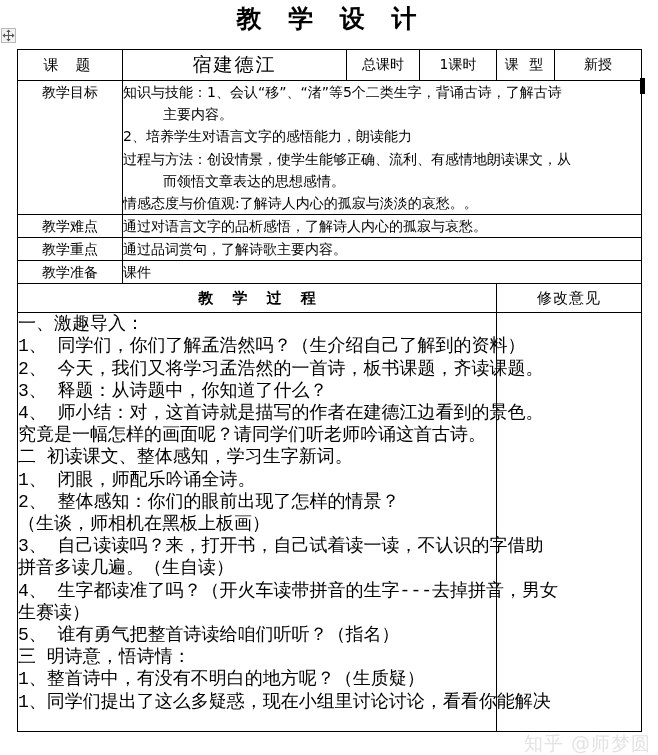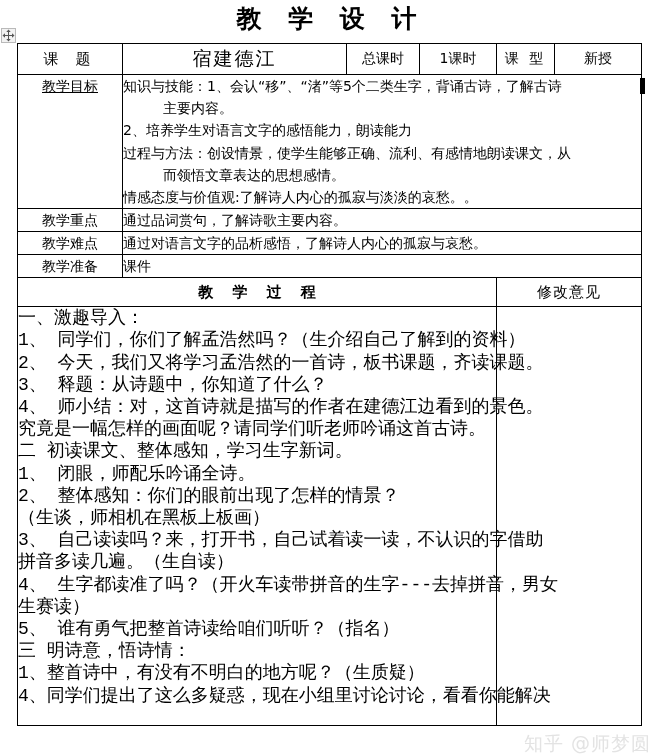--- a/index.html
+++ b/index.html
@@ -38,39 +38,39 @@
   .resize-marker{
     position:absolute;
     left:640px;top:78px;
     width:5px;height:16px;
     background:#000;
   }
 
   
   .tbl{
     position:absolute;
-    left:17px;top:43px;
+    left:17px;top:49px;
     width:624px;
     border-collapse:collapse;
     table-layout:fixed;
   }
   .tbl td{
     border:1px solid #000;
     vertical-align:top;
     padding:0;
   }
   .lbl{
     width:105px;
     text-align:center;
     font-size:14px;
     line-height:22px;
     padding:2px 0 2px 0;
     white-space:nowrap;
   }
-  .lbl.mid{vertical-align:top;text-decoration:underline;}
+  .lbl.mid{vertical-align:top;}
   .cellpad{padding:2px 3px 2px 6px;font-size:14px;line-height:22px;}
 
   
   .hrow td{height:30px;vertical-align:middle;}
   .h-keti{text-align:center;font-size:15px;letter-spacing:6px;padding-left:6px;}
   .h-topic{
     text-align:center;
     font-size:19px;
     font-family:"DejaVu Serif","Liberation Serif",serif;
     letter-spacing:2px;
@@ -162,27 +162,27 @@
         <div>知识与技能：1、会认“移”、“渚”等5个二类生字，背诵古诗，了解古诗</div>
         <div class="ind">主要内容。</div>
         <div>2、培养学生对语言文字的感悟能力，朗读能力</div>
         <div>过程与方法：创设情景，使学生能够正确、流利、有感情地朗读课文，从</div>
         <div class="ind">而领悟文章表达的思想感情。</div>
         <div>情感态度与价值观:了解诗人内心的孤寂与淡淡的哀愁。。</div>
       </td>
     </tr>
 
     <tr>
+      <td class="lbl">教学难点</td>
+      <td class="onelinecell" colspan="5">通过对语言文字的品析感悟，了解诗人内心的孤寂与哀愁。</td>
+    </tr>
+
+    <tr>
       <td class="lbl">教学重点</td>
       <td class="onelinecell" colspan="5">通过品词赏句，了解诗歌主要内容。</td>
-    </tr>
-
-    <tr>
-      <td class="lbl">教学难点</td>
-      <td class="onelinecell" colspan="5">通过对语言文字的品析感悟，了解诗人内心的孤寂与哀愁。</td>
     </tr>
 
     <tr>
       <td class="lbl">教学准备</td>
       <td class="onelinecell" colspan="5">课件</td>
     </tr>
 
     <tr class="prochead">
       <td class="t" colspan="4">教  学  过  程</td>
       <td class="t2" colspan="2">修改意见</td>
@@ -200,21 +200,21 @@
         <div>1、 闭眼，师配乐吟诵全诗。</div>
         <div>2、 整体感知：你们的眼前出现了怎样的情景？</div>
         <div>（生谈，师相机在黑板上板画）</div>
         <div>3、 自己读读吗？来，打开书，自己试着读一读，不认识的字借助</div>
         <div>拼音多读几遍。（生自读）</div>
         <div>4、 生字都读准了吗？（开火车读带拼音的生字---去掉拼音，男女</div>
         <div>生赛读）</div>
         <div>5、 谁有勇气把整首诗读给咱们听听？（指名）</div>
         <div>三  明诗意，悟诗情：</div>
         <div>1、整首诗中，有没有不明白的地方呢？（生质疑）</div>
-        <div>4、同学们提出了这么多疑惑，现在小组里讨论讨论，看看你能解决</div>
+        <div>1、同学们提出了这么多疑惑，现在小组里讨论讨论，看看你能解决</div>
       </td>
       <td colspan="2"></td>
     </tr>
   </tbody>
     </table>
 
   <div class="watermark">知乎 @师梦圆</div>
 
 </div>
 

